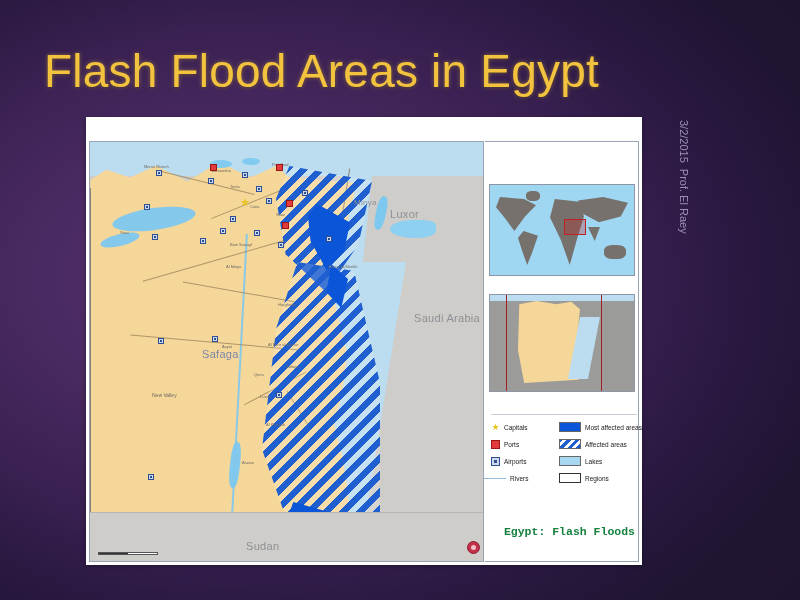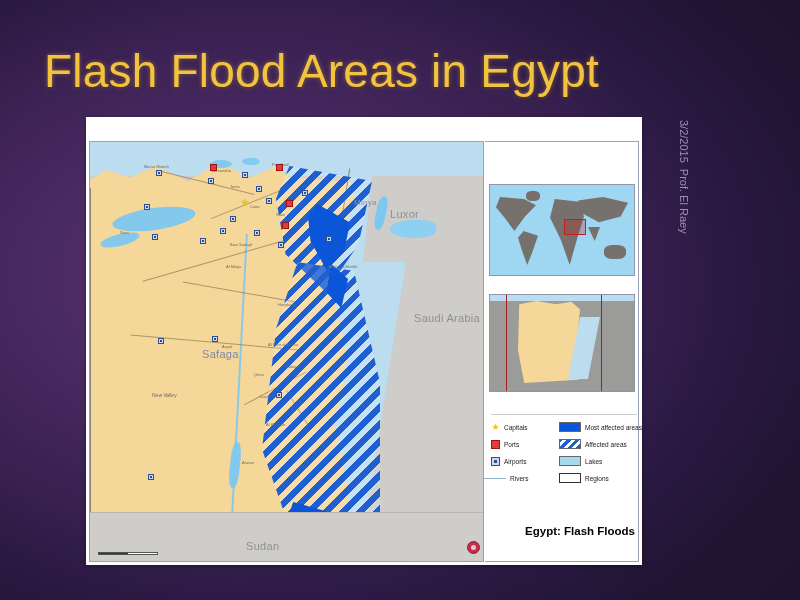--- a/index.html
+++ b/index.html
@@ -351,21 +351,22 @@
   }
   .sw-lakes { background: #A8D8F0; border: 1px solid #666; }
   .sw-regions { background: #ffffff; border: 1px solid #333; }
 
   
   .map-title {
     position: absolute;
     left: 6px; bottom: 22px;
     width: 144px;
     text-align: right;
-    color: #000000;
+    color: #15803d;
+    font-family: Liberation Mono, monospace;
   }
   .map-title-l1 { font-size: 11.5px; font-weight: bold; line-height: 15px; }
   .map-title-l2 { font-size: 11.5px; font-weight: bold; line-height: 15px; }
 
   .map-logo {
     position: absolute;
     left: 378px; top: 400px;
     width: 13px; height: 13px;
     border-radius: 50%;
     background: #C2304A;

